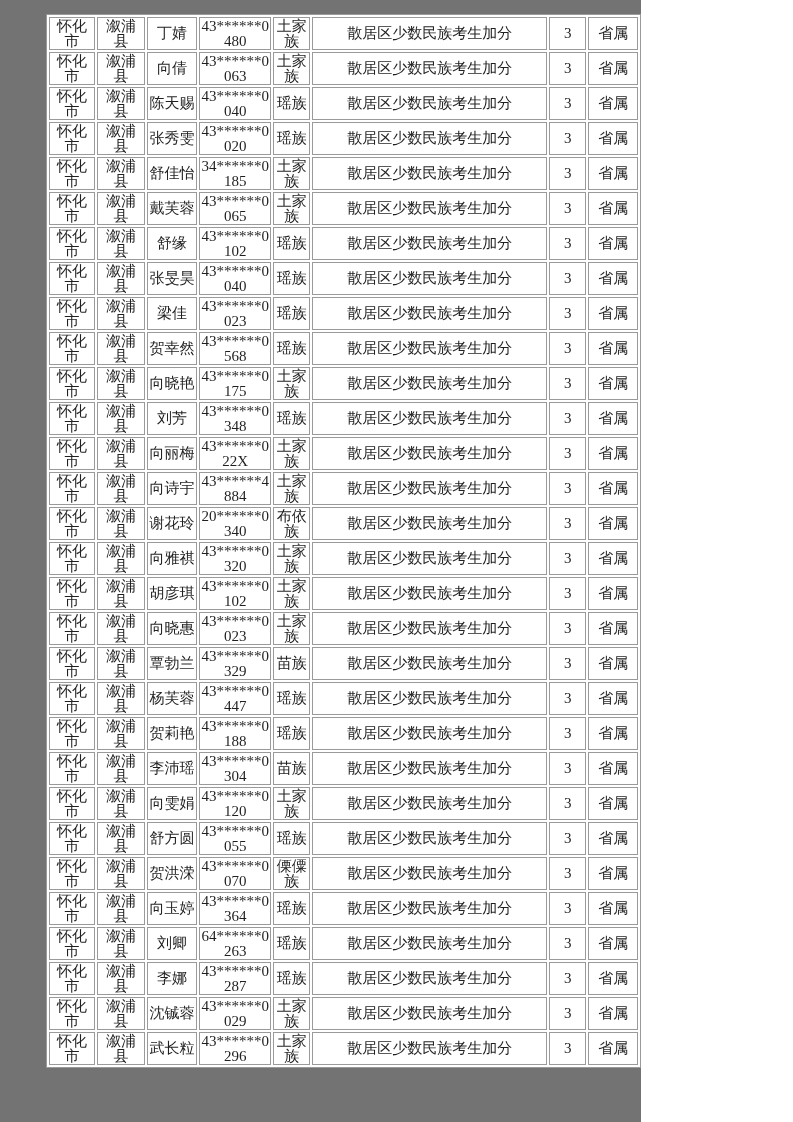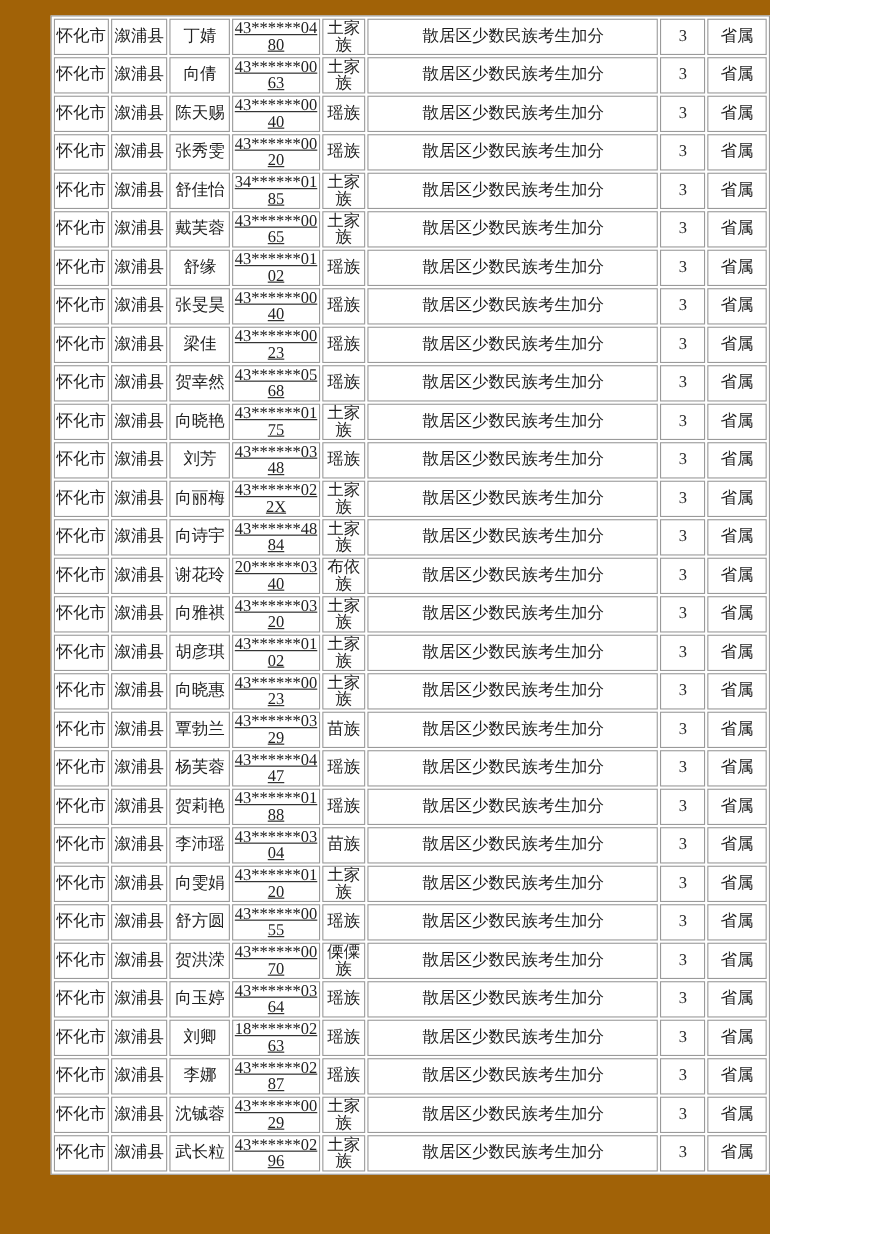--- a/index.html
+++ b/index.html
@@ -2,23 +2,23 @@
 <html><head>
 <meta charset="utf-8">
 <style>
   html, body {
     margin: 0;
     padding: 0;
     background: #ffffff;
   }
   .page {
     position: relative;
-    width: 700px;
+    width: 641px;
     height: 1122px;
-    background: #a16207;
+    background: #737373;
     font-family: "Liberation Serif", "DejaVu Serif", serif;
     color: #1f1f1f;
     overflow: hidden;
   }
   table.data-table {
     position: absolute;
     left: 46px;
     top: 14px;
     border-collapse: separate;
     border-spacing: 2px;
@@ -34,21 +34,20 @@
     text-align: center;
     vertical-align: middle;
     font-size: 15px;
     line-height: 15px;
     overflow: hidden;
   }
   td.col-id {
     font-size: 13px;
     line-height: 14px;
     word-break: break-all;
-    text-decoration: underline;
   }
   td.col-points {
     font-size: 14px;
   }
 </style>
 </head>
 <body>
 
 <div class="page">
   <table class="data-table">
@@ -320,21 +319,21 @@
           <td class="col-id">43******0364</td>
           <td class="col-ethnicity">瑶族</td>
           <td class="col-bonus_type">散居区少数民族考生加分</td>
           <td class="col-points">3</td>
           <td class="col-scope">省属</td>
         </tr>
         <tr>
           <td class="col-city">怀化市</td>
           <td class="col-county">溆浦县</td>
           <td class="col-name">刘卿</td>
-          <td class="col-id">18******0263</td>
+          <td class="col-id">64******0263</td>
           <td class="col-ethnicity">瑶族</td>
           <td class="col-bonus_type">散居区少数民族考生加分</td>
           <td class="col-points">3</td>
           <td class="col-scope">省属</td>
         </tr>
         <tr>
           <td class="col-city">怀化市</td>
           <td class="col-county">溆浦县</td>
           <td class="col-name">李娜</td>
           <td class="col-id">43******0287</td>

